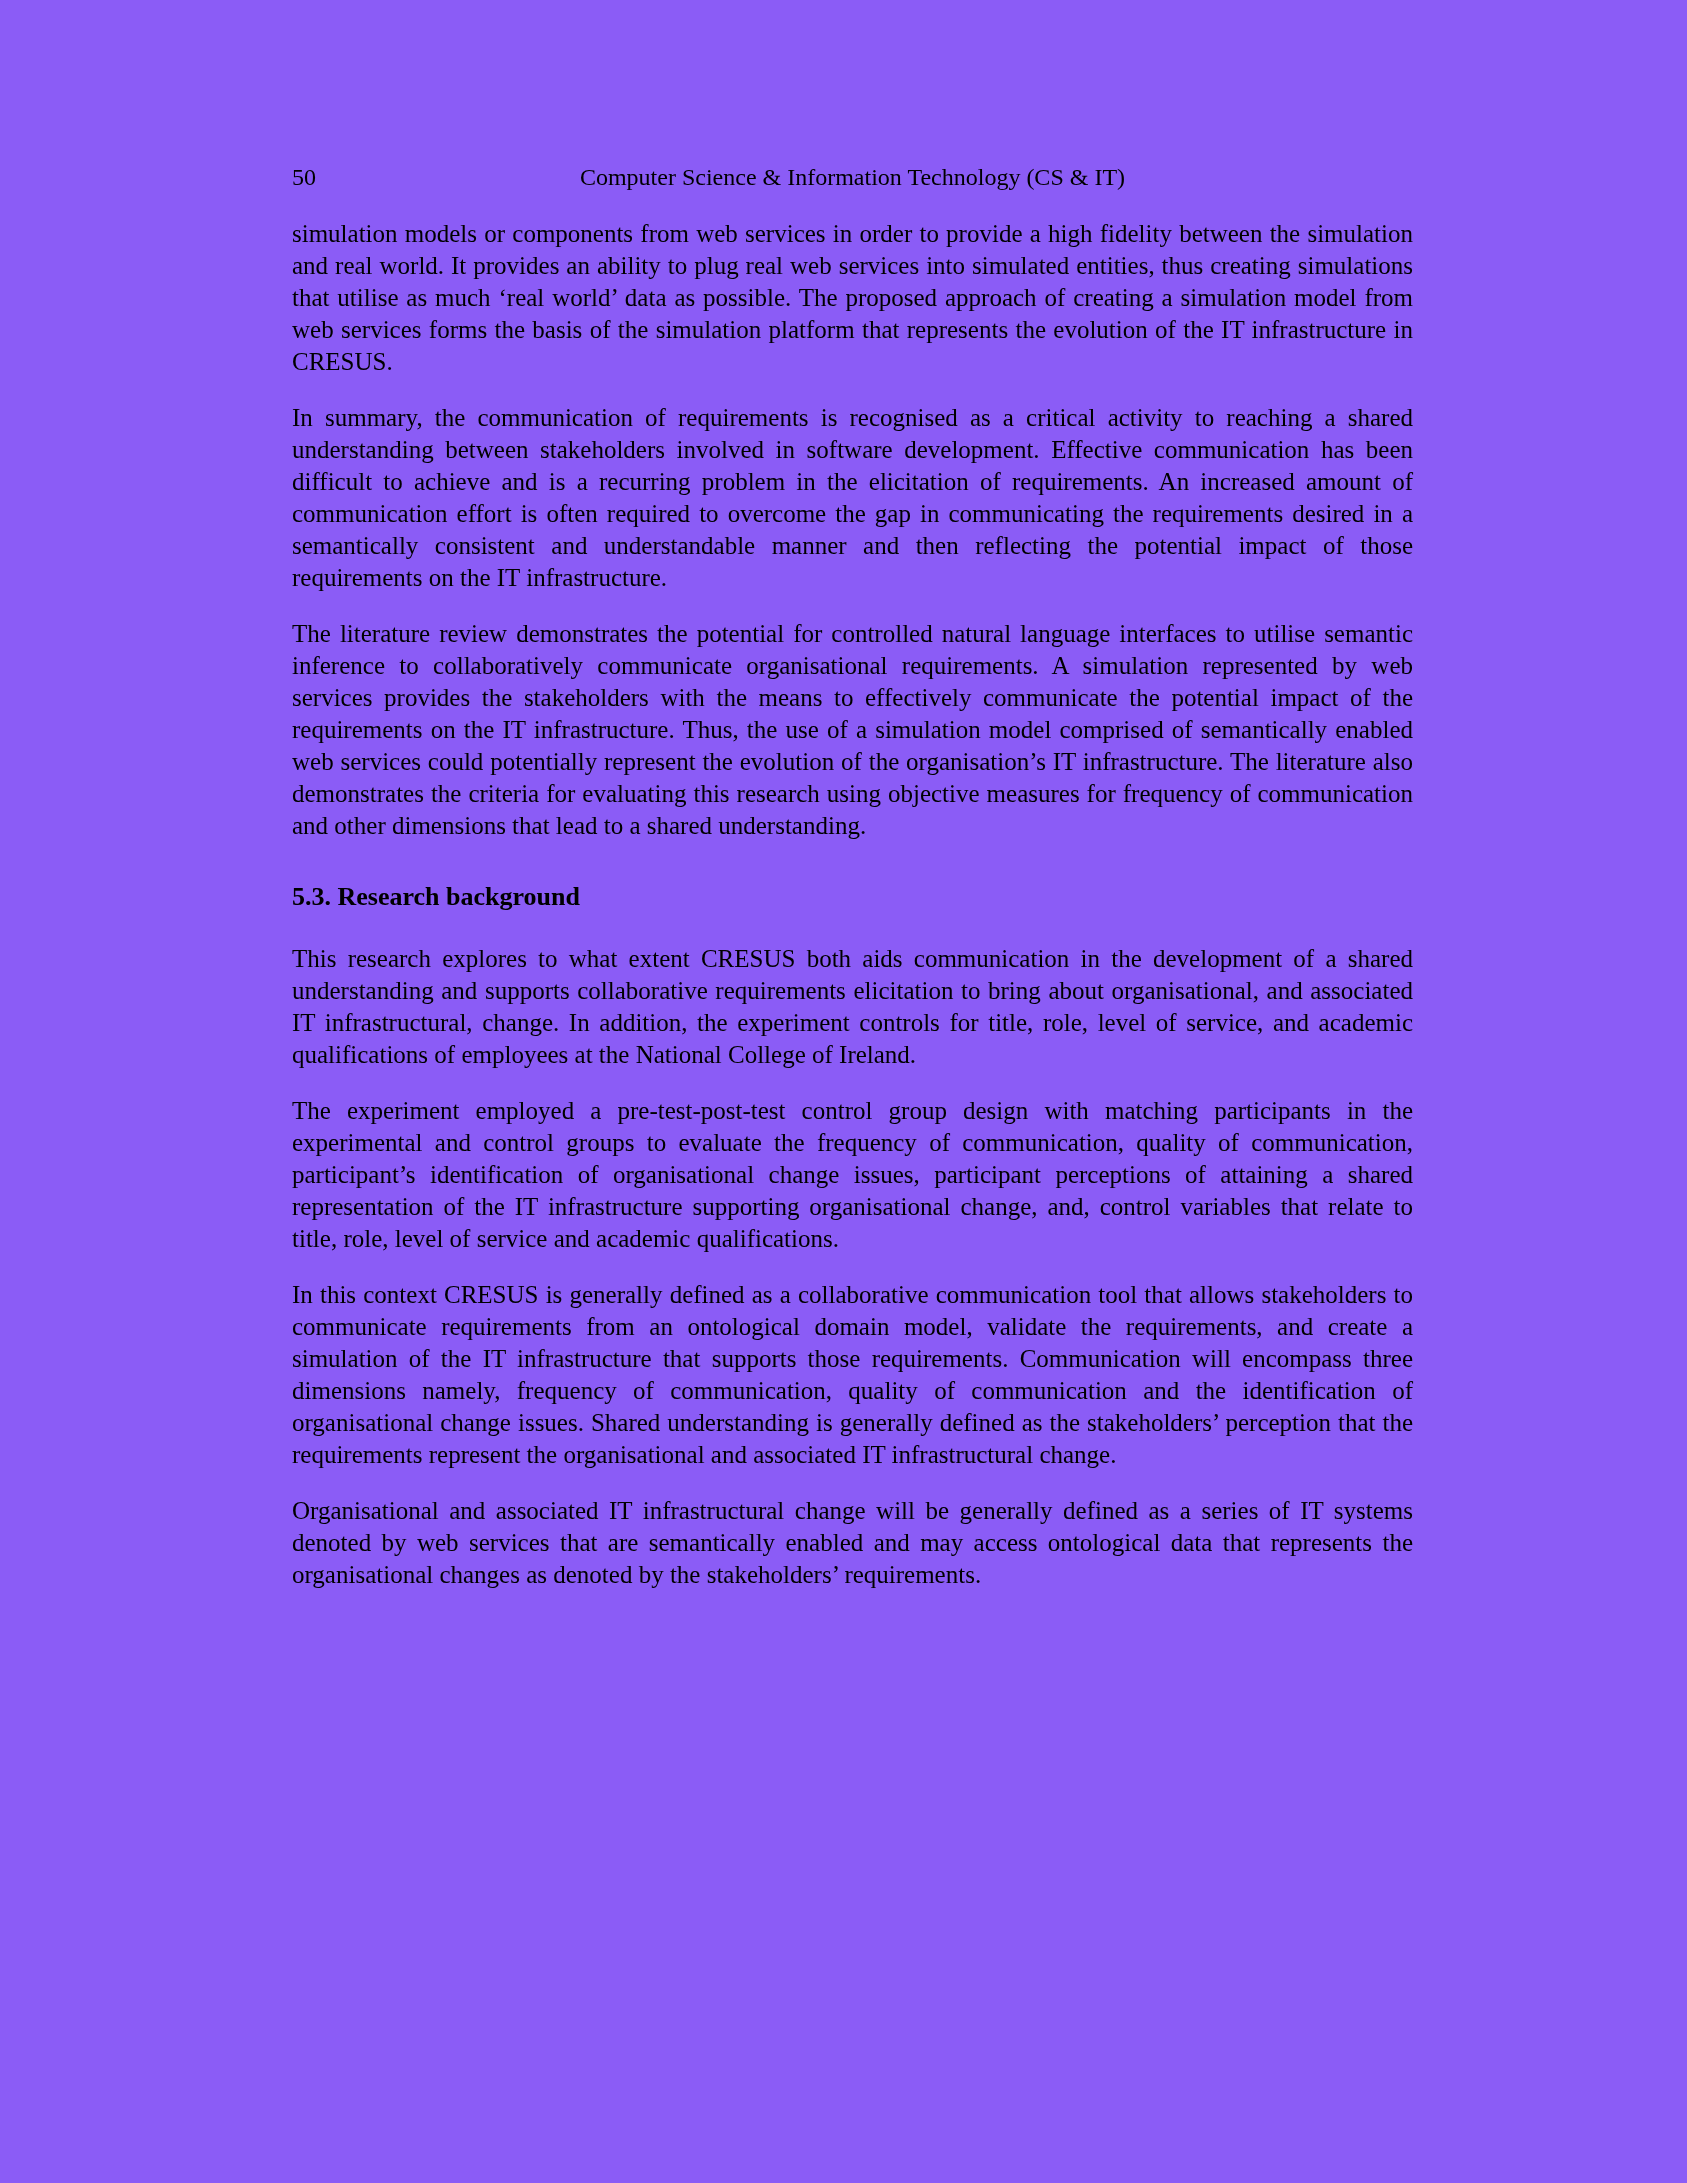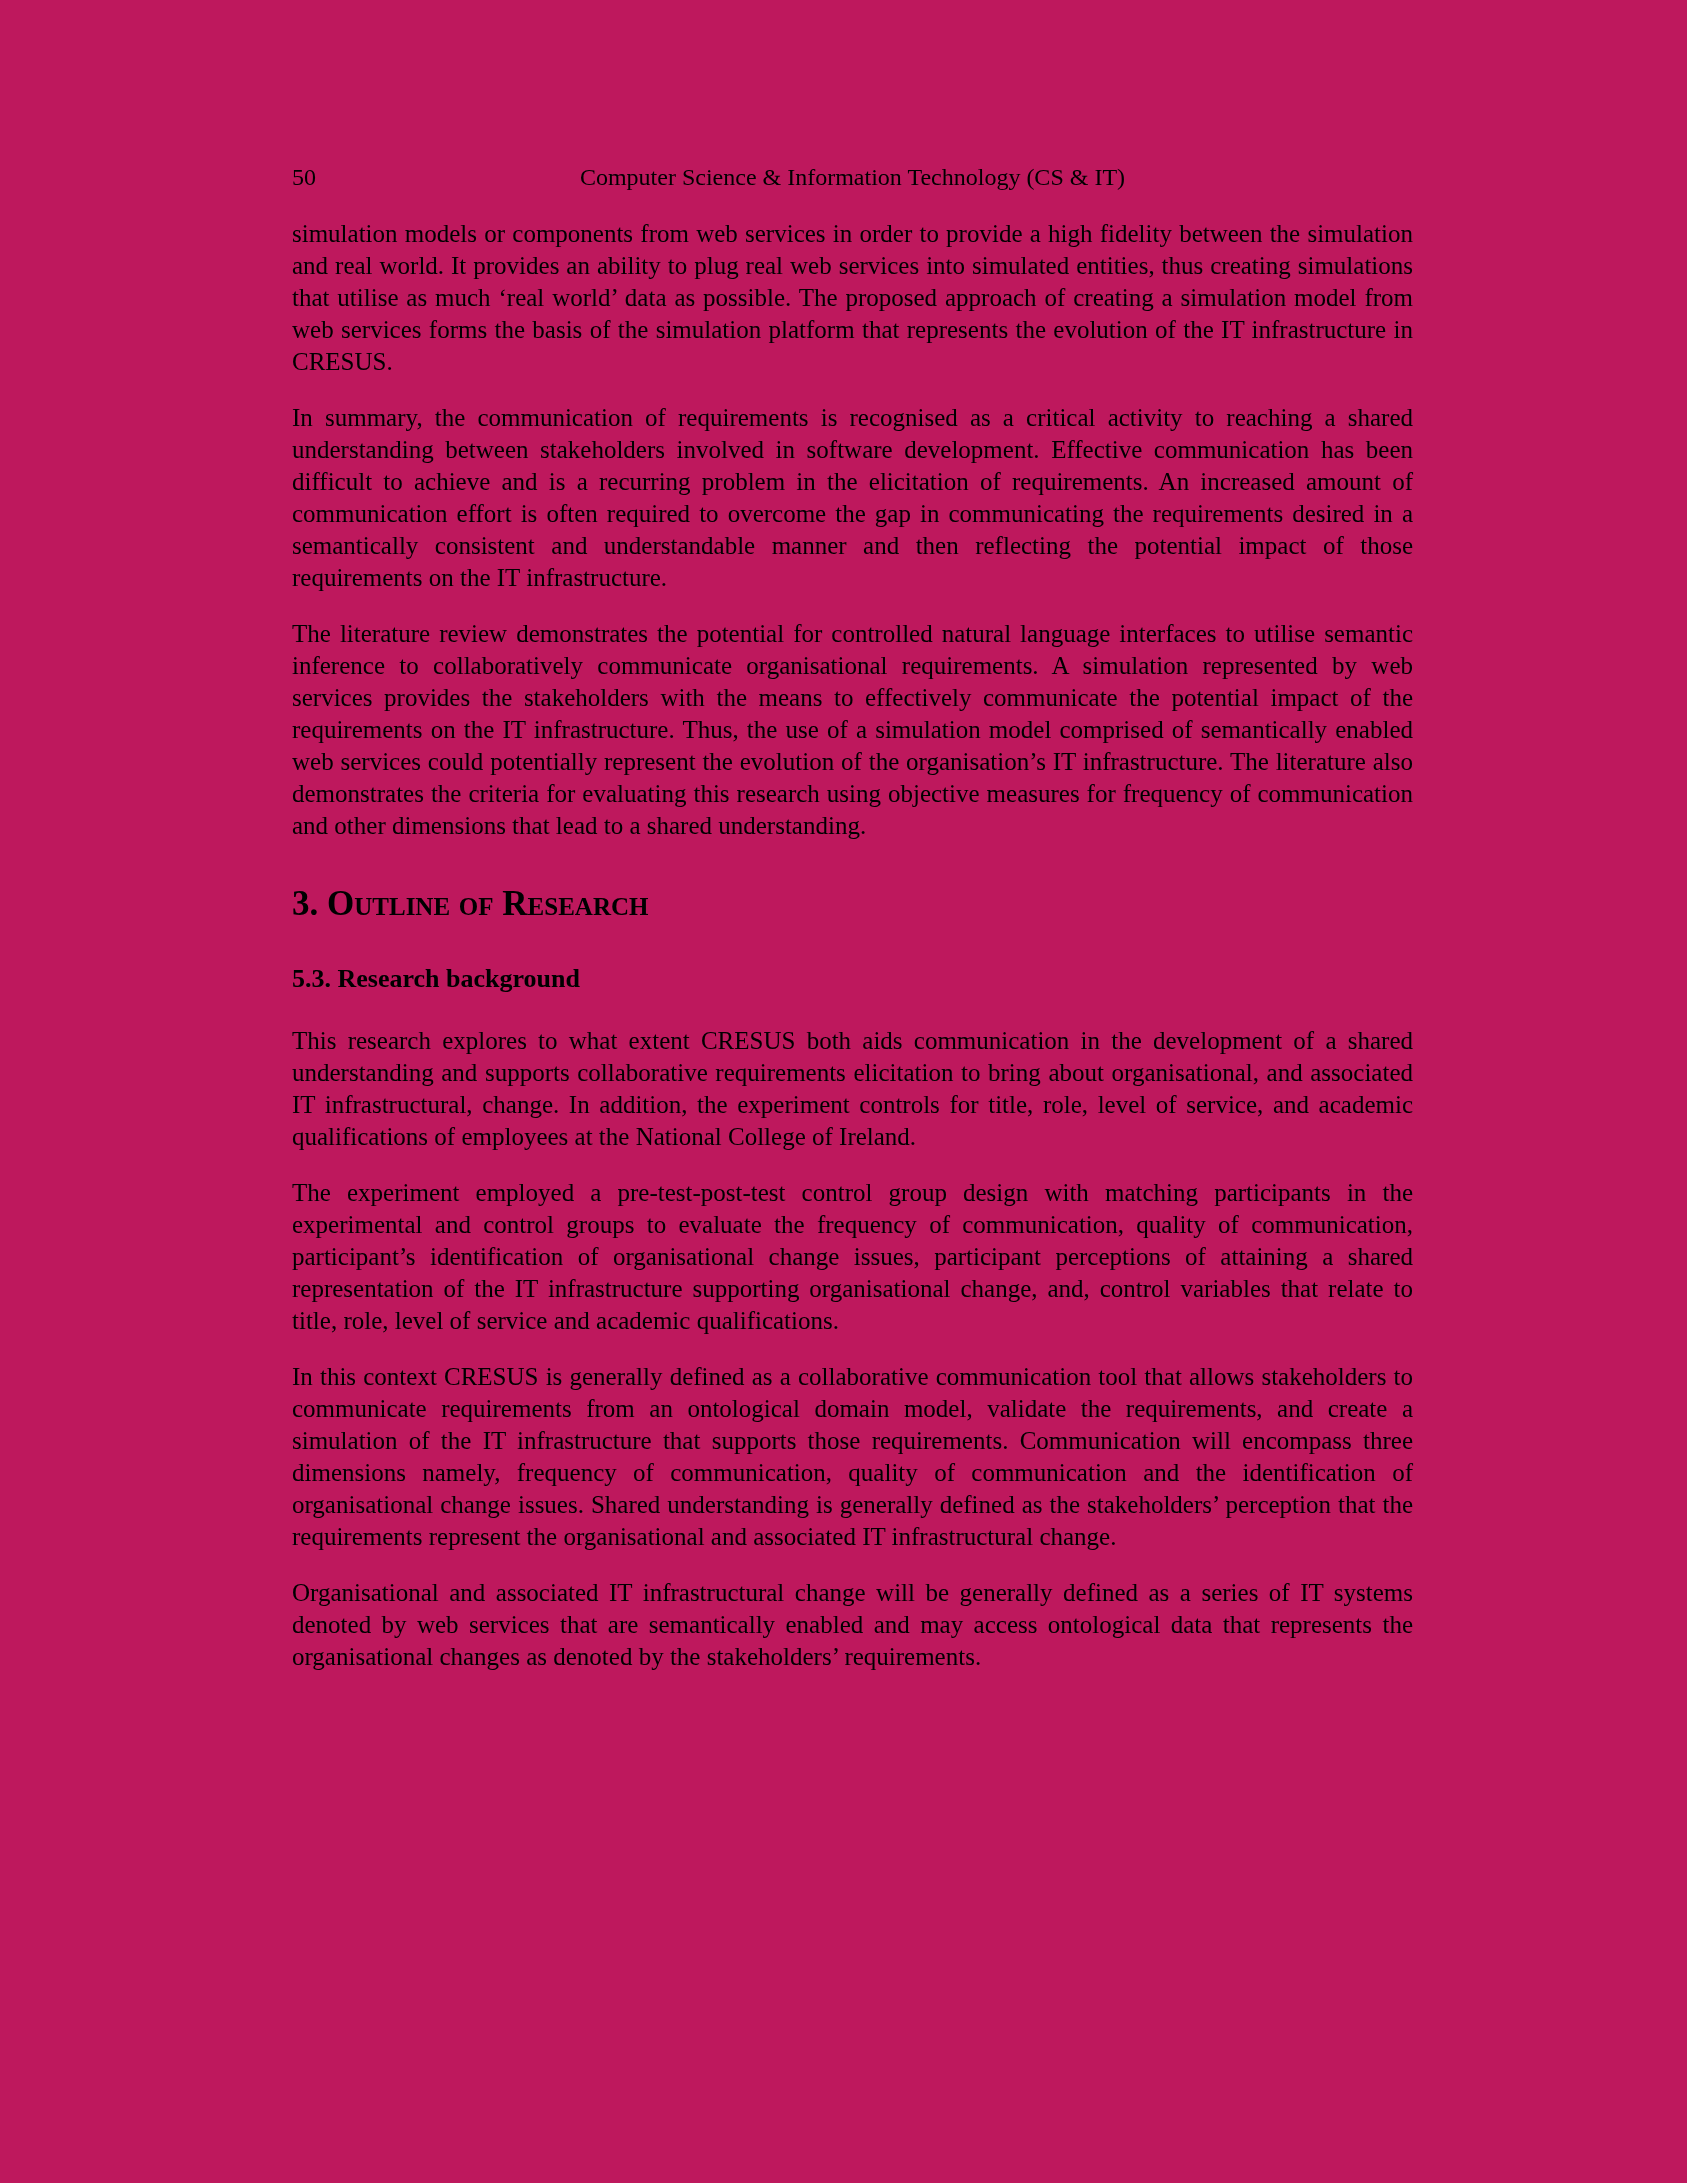--- a/index.html
+++ b/index.html
@@ -5,21 +5,21 @@
   html, body {
     margin: 0;
     padding: 0;
     background: #e8e8e8;
   }
   .page {
     position: relative;
     width: 1687px;
     height: 2183px;
     margin: 0 auto;
-    background: #be185d;
+    background: #8b5cf6;
     box-sizing: border-box;
     padding: 161px 274px 0 292px;
     font-family: "Liberation Serif", "DejaVu Serif", serif;
     color: #000000;
     overflow: hidden;
   }
   .running-header {
     position: relative;
     text-align: center;
     font-size: 24px;
@@ -63,21 +63,20 @@
     <span class="page-num">50</span>
     <span class="running-title">Computer Science &amp; Information Technology (CS &amp; IT)</span>
   </div>
 
   <p class="body-par first">simulation models or components from web services in order to provide a high fidelity between the simulation and real world. It provides an ability to plug real web services into simulated entities, thus creating simulations that utilise as much ‘real world’ data as possible. The proposed approach of creating a simulation model from web services forms the basis of the simulation platform that represents the evolution of the IT infrastructure in CRESUS.</p>
 
   <p class="body-par">In summary, the communication of requirements is recognised as a critical activity to reaching a shared understanding between stakeholders involved in software development. Effective communication has been difficult to achieve and is a recurring problem in the elicitation of requirements. An increased amount of communication effort is often required to overcome the gap in communicating the requirements desired in a semantically consistent and understandable manner and then reflecting the potential impact of those requirements on the IT infrastructure.</p>
 
   <p class="body-par">The literature review demonstrates the potential for controlled natural language interfaces to utilise semantic inference to collaboratively communicate organisational requirements. A simulation represented by web services provides the stakeholders with the means to effectively communicate the potential impact of the requirements on the IT infrastructure. Thus, the use of a simulation model comprised of semantically enabled web services could potentially represent the evolution of the organisation’s IT infrastructure. The literature also demonstrates the criteria for evaluating this research using objective measures for frequency of communication and other dimensions that lead to a shared understanding.</p>
 
-  <h2 class="section-heading">3. Outline of Research</h2>
 
   <h3 class="subsection-heading">5.3. Research background</h3>
 
   <p class="body-par">This research explores to what extent CRESUS both aids communication in the development of a shared understanding and supports collaborative requirements elicitation to bring about organisational, and associated IT infrastructural, change. In addition, the experiment controls for title, role, level of service, and academic qualifications of employees at the National College of Ireland.</p>
 
   <p class="body-par">The experiment employed a pre-test-post-test control group design with matching participants in the experimental and control groups to evaluate the frequency of communication, quality of communication, participant’s identification of organisational change issues, participant perceptions of attaining a shared representation of the IT infrastructure supporting organisational change, and, control variables that relate to title, role, level of service and academic qualifications.</p>
 
   <p class="body-par">In this context CRESUS is generally defined as a collaborative communication tool that allows stakeholders to communicate requirements from an ontological domain model, validate the requirements, and create a simulation of the IT infrastructure that supports those requirements. Communication will encompass three dimensions namely, frequency of communication, quality of communication and the identification of organisational change issues. Shared understanding is generally defined as the stakeholders’ perception that the requirements represent the organisational and associated IT infrastructural change.</p>
 
   <p class="body-par">Organisational and associated IT infrastructural change will be generally defined as a series of IT systems denoted by web services that are semantically enabled and may access ontological data that represents the organisational changes as denoted by the stakeholders’ requirements.</p>

